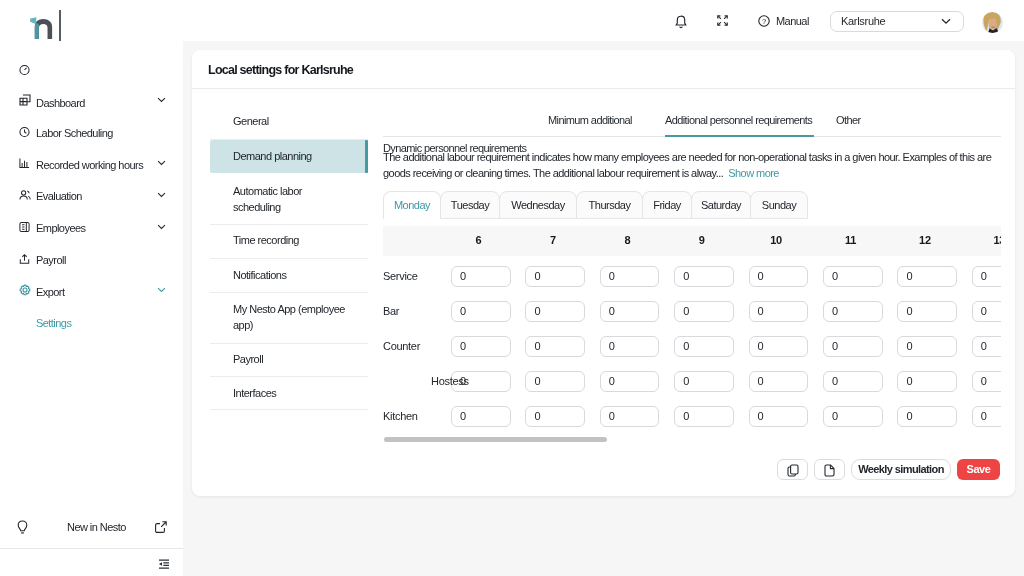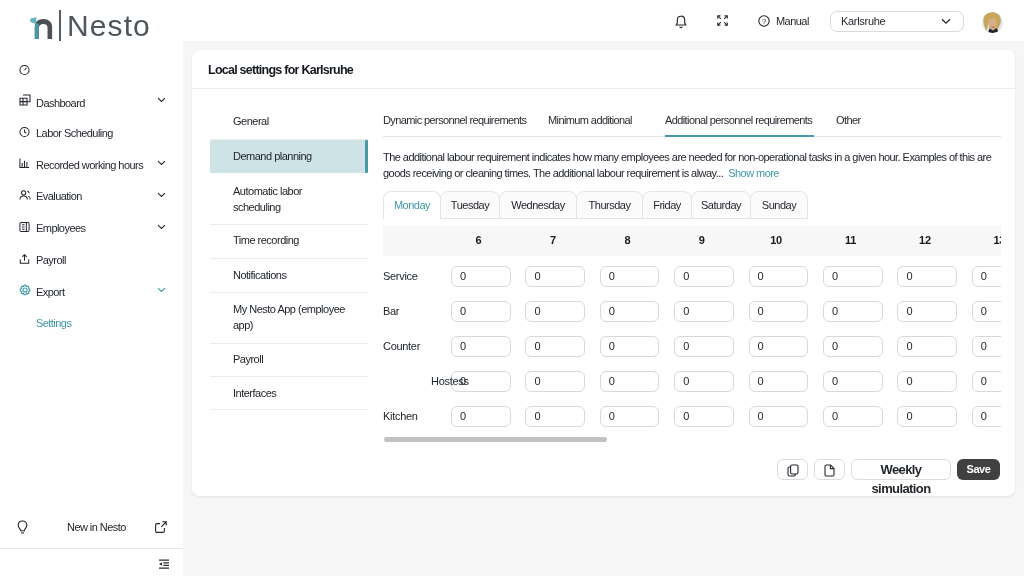--- a/index.html
+++ b/index.html
@@ -15,21 +15,20 @@
 </head>
 <body>
 
 <div class="abs" id="logo" style="left:30px; top:16px; width:260px; height:30px;">
   <svg class="abs" style="left:0; top:1px;" width="24" height="22" viewBox="0 0 23 21">
     <path d="M4.6 21 V9.3 C4.6 4.4 7.8 1.8 12.7 1.8 C17.7 1.8 21.2 4.7 21.2 9.4 V21 H16.8 V10.2 C16.8 7.9 15.3 6.7 12.8 6.7 C10.4 6.7 8.5 8 8.5 10.4 V21 Z" fill="#4b5157"></path>
     <path d="M4.6 21 V9.5 C4.6 7.7 5 6.5 5.9 5.5 L8.5 6.8 V21 Z" fill="#4b97a1"></path>
     <path d="M0.3 1.4 L6.3 0.2 L5.4 6.6 L0.1 4.4 Z" fill="#63b6be"></path>
   </svg>
   <div class="abs" style="left:29px; top:-6px; width:2px; height:32px; background:#565d62;"></div>
-  <div class="abs" style="left:37px; top:-5px; font-size:30px; line-height:30px; color:#4e555b; letter-spacing:1.1px;">Nesto</div>
 </div>
 
 <svg class="abs" style="left:675px; top:15px;" width="12" height="14" viewBox="0 0 12 14" fill="none" stroke="#23272d" stroke-width="1.15">
   <path d="M6 1.2 C3.7 1.2 2.3 2.9 2.3 5.1 V8 L1.2 10 H10.8 L9.7 8 V5.1 C9.7 2.9 8.3 1.2 6 1.2 Z"></path>
   <path d="M4.7 11.7 a1.35 1.35 0 0 0 2.6 0"></path>
 </svg>
 
 <svg class="abs" style="left:717px; top:15px;" width="11" height="11" viewBox="0 0 11 11" fill="none" stroke="#23272d" stroke-width="1.2">
   <path d="M0.8 3.4 L0.8 0.8 L3.4 0.8 M7.6 0.8 L10.2 0.8 L10.2 3.4 M10.2 7.6 L10.2 10.2 L7.6 10.2 M3.4 10.2 L0.8 10.2 L0.8 7.6"></path>
   <path d="M1 1 L3.9 3.9 M10 1 L7.1 3.9 M10 10 L7.1 7.1 M1 10 L3.9 7.1" stroke-width="1.05"></path>
@@ -177,21 +176,21 @@
 <div class="snitem" style="top:301px;">My Nesto App (employee<br>app)</div>
 <div class="sndiv" style="top:343px;"></div>
 <div class="snitem" style="top:351px;">Payroll</div>
 <div class="sndiv" style="top:376px;"></div>
 <div class="snitem" style="top:385px;">Interfaces</div>
 <div class="sndiv" style="top:409px;"></div>
 </div>
 <div id="tabs">
 <style>.tab { position:absolute; top:114px; font-size:11px; letter-spacing:-0.6px; color:#262b31; white-space:nowrap; }</style>
 <div class="abs" style="left:383px; top:136px; width:618px; height:1px; background:#e3e4e6;"></div>
-<div class="tab" style="left:383px;">Dynamic personnel requirements</div>
+<div class="tab" style="left:383px;margin-top:28px;">Dynamic personnel requirements</div>
 <div class="tab" style="left:548px;">Minimum additional</div>
 <div class="tab tealtxt" style="left:665px;">Additional personnel requirements</div>
 <div class="tab" style="left:836px;">Other</div>
 <div class="abs" style="left:665px; top:134.5px; width:149px; height:2px; background:#4799a3;"></div>
 </div>
 <div id="para" class="abs" style="left:383px; top:149px; width:630px; font-size:11px; letter-spacing:-0.55px; color:#21262c; line-height:16px; white-space:nowrap;">
 The additional labour requirement indicates how many employees are needed for non-operational tasks in a given hour. Examples of this are<br>goods receiving or cleaning times. The additional labour requirement is alway...&nbsp; <span class="tealtxt">Show more</span>
 </div>
 <div id="daytabs">
 <style>
@@ -282,22 +281,22 @@
     <rect x="3.6" y="1" width="7.4" height="9" rx="1.4"></rect>
     <path d="M3.6 3 H2.4 C1.6 3 1 3.6 1 4.4 V10.6 C1 11.4 1.6 12 2.4 12 H7 C7.8 12 8.4 11.4 8.4 10.6 V10"></path>
   </svg>
 </div>
 <div class="fbtn" style="left:814px; width:31px;">
   <svg style="margin:4px auto 0;" width="11" height="13" viewBox="0 0 11 13" fill="none" stroke="#23272d" stroke-width="1.1">
     <path d="M1 2.4 C1 1.6 1.6 1 2.4 1 H6.6 L10 4.4 V10.6 C10 11.4 9.4 12 8.6 12 H2.4 C1.6 12 1 11.4 1 10.6 Z"></path>
     <path d="M6.4 1.2 V4.6 H9.8"></path>
   </svg>
 </div>
-<div class="fbtn" style="left:851px; width:100px; text-align:center; line-height:19px; font-size:13px; font-weight:bold; letter-spacing:-0.6px; color:#23272d;">Weekly simulation</div>
-<div class="abs" style="left:957px; top:459px; width:43px; height:21px; border-radius:6px; background:#404040; text-align:center; line-height:21px; font-size:11px; font-weight:bold; letter-spacing:-0.4px; color:#fff;">Save</div>
+<div class="fbtn" style="left:851px; width:100px; text-align:center; line-height:19px; font-size:11px; font-weight:bold; letter-spacing:-0.6px; color:#23272d;border-radius:9px;">Weekly simulation</div>
+<div class="abs" style="left:957px; top:459px; width:43px; height:21px; border-radius:6px; background:#ef4444; text-align:center; line-height:21px; font-size:11px; font-weight:bold; letter-spacing:-0.4px; color:#fff;">Save</div>
 
 <svg class="abs" style="left:17px; top:520px;" width="11" height="14" viewBox="0 0 11 14" fill="none" stroke="#23272d" stroke-width="1.1">
   <path d="M5.5 1 C3 1 1.2 2.8 1.2 5.2 C1.2 6.8 2 7.8 2.8 8.8 C3.3 9.4 3.6 10 3.7 10.8 H7.3 C7.4 10 7.7 9.4 8.2 8.8 C9 7.8 9.8 6.8 9.8 5.2 C9.8 2.8 8 1 5.5 1 Z"></path>
   <path d="M4 12.9 H7"></path>
 </svg>
 <div class="abs" style="left:36px; top:521px; font-size:11px; letter-spacing:-0.55px; color:#23272d;padding-left:31px;">New in Nesto</div>
 <svg class="abs" style="left:155px; top:521px;" width="12" height="12" viewBox="0 0 12 12" fill="none" stroke="#23272d" stroke-width="1.1">
   <path d="M9.4 7 V10 C9.4 10.8 8.8 11.4 8 11.4 H2 C1.2 11.4 0.6 10.8 0.6 10 V4 C0.6 3.2 1.2 2.6 2 2.6 H5"></path>
   <path d="M7.4 0.8 H11.2 V4.6 M11 1 L6.2 5.8"></path>
 </svg>

